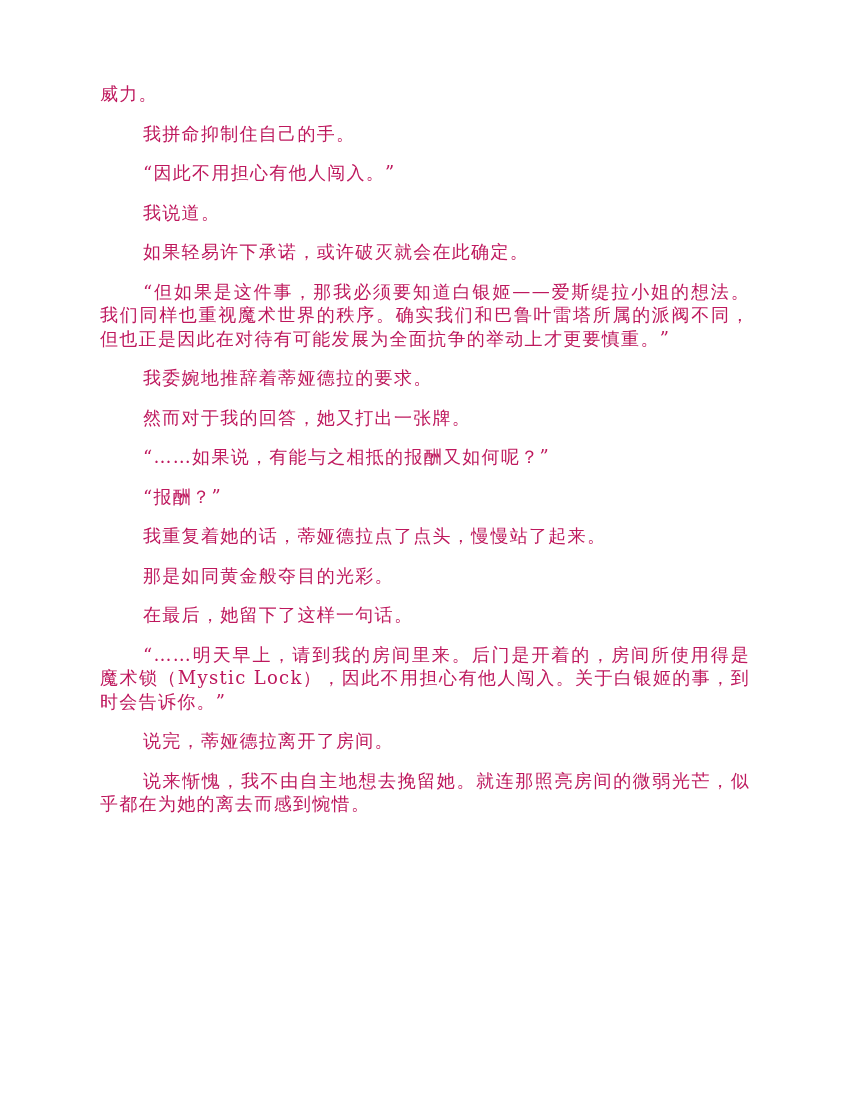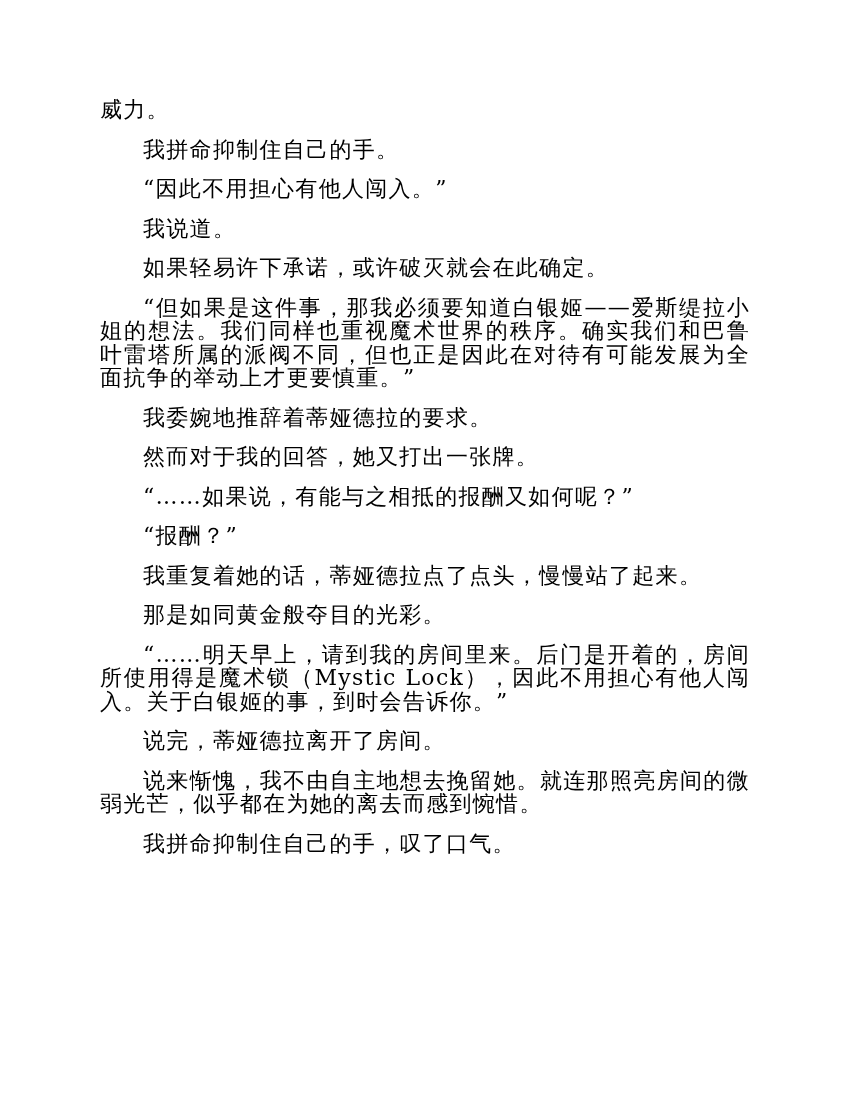--- a/index.html
+++ b/index.html
@@ -1,25 +1,25 @@
 <!DOCTYPE html>
 <html><head>
 <meta charset="utf-8">
 <style>
   html, body { margin: 0; padding: 0; background: #ffffff; }
   body { width: 850px; height: 1100px; position: relative; overflow: hidden; }
   .page {
     position: absolute;
     left: 100px;
-    top: 98px;
+    top: 82px;
     width: 650px;
     font-family: "DejaVu Serif", "Liberation Serif", serif;
-    font-size: 22px;
+    font-size: 18px;
     letter-spacing: 1.3px;
-    color: #000000;
+    color: #be185d;
     line-height: 23.5px;
   }
   .para {
     margin: 0 0 16px 0;
     text-indent: 43px;
     text-align: justify;
   }
   .para.noindent { text-indent: 0; }
 </style>
 </head>
@@ -31,17 +31,17 @@
   <p class="para">“因此不用担心有他人闯入。”</p>
   <p class="para">我说道。</p>
   <p class="para">如果轻易许下承诺，或许破灭就会在此确定。</p>
   <p class="para">“但如果是这件事，那我必须要知道白银姬——爱斯缇拉小姐的想法。我们同样也重视魔术世界的秩序。确实我们和巴鲁叶雷塔所属的派阀不同，但也正是因此在对待有可能发展为全面抗争的举动上才更要慎重。”</p>
   <p class="para">我委婉地推辞着蒂娅德拉的要求。</p>
   <p class="para">然而对于我的回答，她又打出一张牌。</p>
   <p class="para">“……如果说，有能与之相抵的报酬又如何呢？”</p>
   <p class="para">“报酬？”</p>
   <p class="para">我重复着她的话，蒂娅德拉点了点头，慢慢站了起来。</p>
   <p class="para">那是如同黄金般夺目的光彩。</p>
+  <p class="para">在最后，她留下了这样一句话。</p>
   <p class="para">“……明天早上，请到我的房间里来。后门是开着的，房间所使用得是魔术锁（Mystic Lock），因此不用担心有他人闯入。关于白银姬的事，到时会告诉你。”</p>
   <p class="para">说完，蒂娅德拉离开了房间。</p>
   <p class="para">说来惭愧，我不由自主地想去挽留她。就连那照亮房间的微弱光芒，似乎都在为她的离去而感到惋惜。</p>
-  <p class="para">我拼命抑制住自己的手，叹了口气。</p>
 </div>
 
 </body></html>

